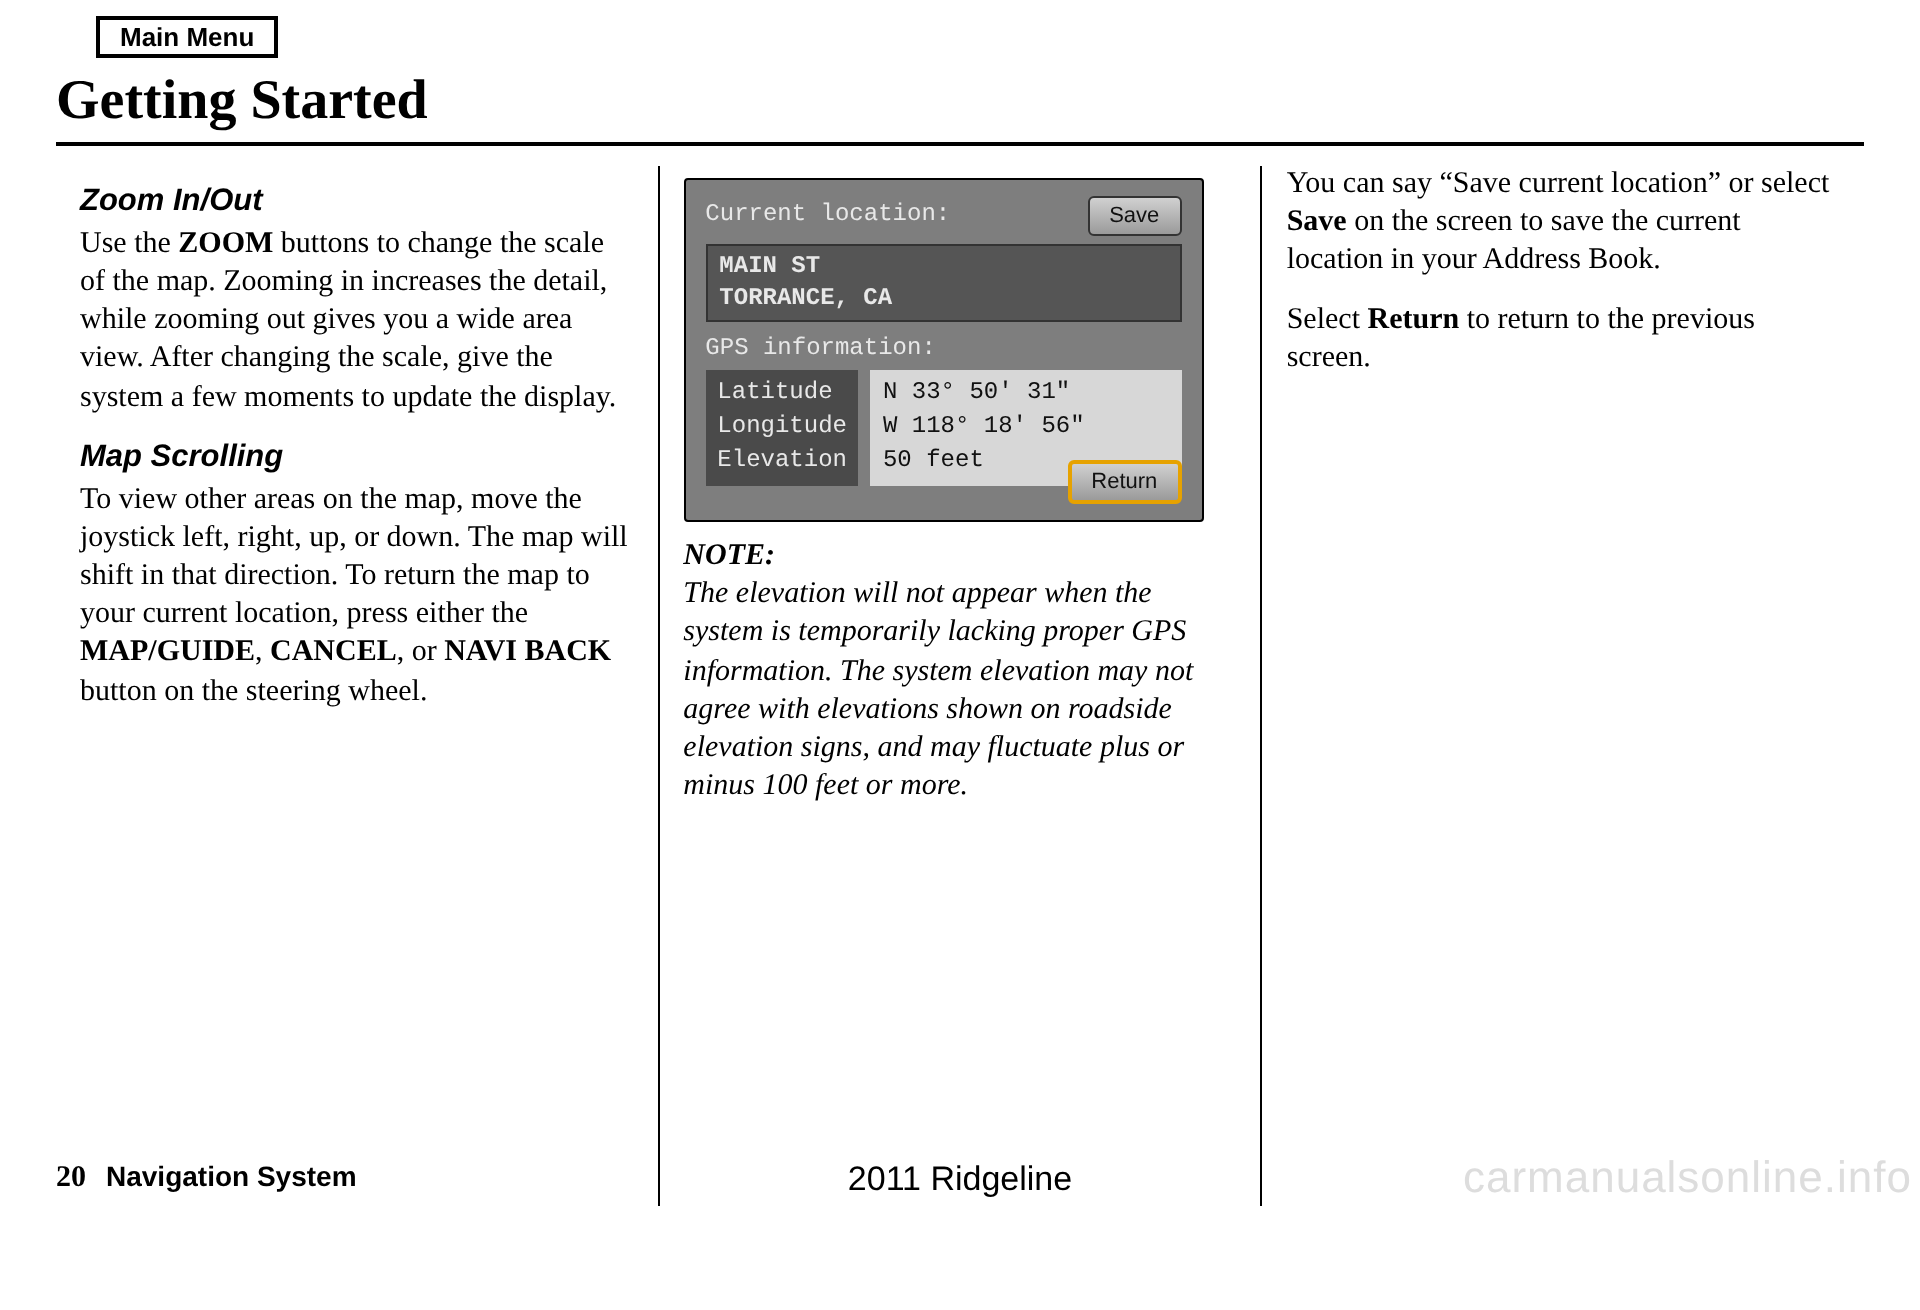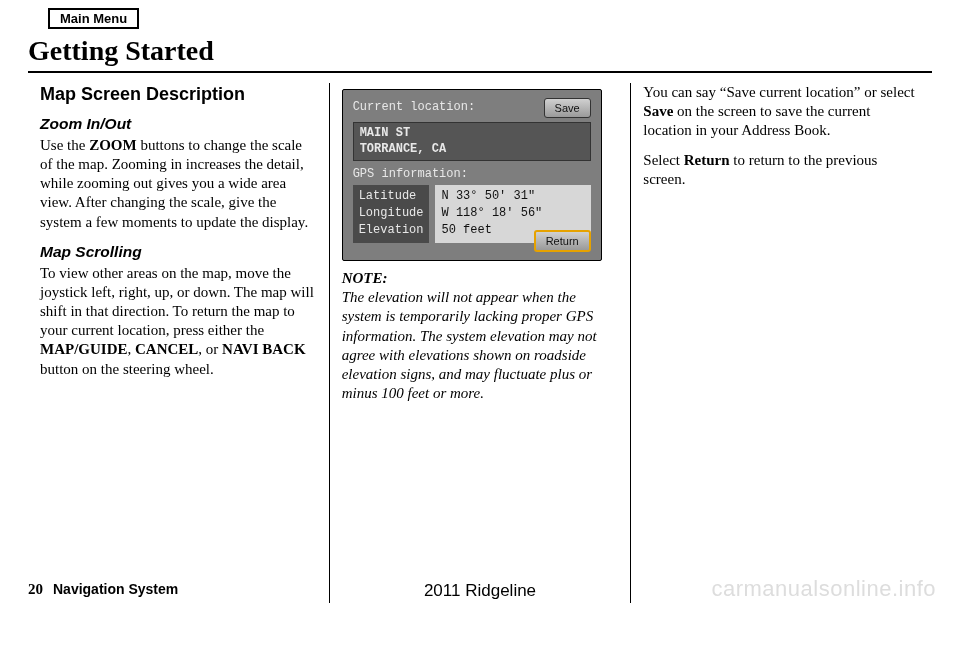--- a/index.html
+++ b/index.html
@@ -25,36 +25,35 @@
   .ns-info { display: flex; gap: 6px; margin-top: 2px; }
   .ns-labels { background: #4a4a4a; padding: 3px 6px; line-height: 1.45; min-width: 68px; }
   .ns-values { background: #d7d7d7; color: #111; padding: 3px 6px; line-height: 1.45; flex: 1; }
   .ns-btn { background: linear-gradient(#d0d0d0,#9a9a9a); color: #111; font-family: sans-serif; font-size: 11px; padding: 2px 10px; border: 1px solid #333; border-radius: 3px; display: inline-block; }
   .ns-btn.ret { position: absolute; right: 10px; bottom: 8px; border: 2px solid #e6a200; }
 
   .footer { position: absolute; left: 28px; right: 28px; bottom: 10px; display: flex; align-items: baseline; font-size: 15px; }
   .pg { font-weight: bold; margin-right: 10px; }
   .sys { font-weight: bold; font-family: Arial, Helvetica, sans-serif; font-size: 14px; }
   .model { position: absolute; left: 50%; transform: translateX(-50%); font-family: Arial, Helvetica, sans-serif; font-size: 17px; }
-  .watermark { position: absolute; right: 24px; bottom: 6px; font-family: Arial, Helvetica, sans-serif; font-size: 22px; color: #ddd; letter-spacing: 0.5px; pointer-events: none; }
+  .watermark { position: absolute; right: 4px; bottom: 6px; font-family: Arial, Helvetica, sans-serif; font-size: 22px; color: #ddd; letter-spacing: 0.5px; pointer-events: none; }
 </style>
 </head>
 <body>
 
 <div class="page">
 
   <div class="menu-btn">Main Menu</div>
 
   <div class="title">Getting Started</div>
   <hr class="rule">
 
   <div class="columns">
 
     <div class="col">
-      <div class="h2">Map Screen Description</div>
 
       <div class="h3">Zoom In/Out</div>
       <div class="para">
         <span>Use the </span><b>ZOOM</b><span> buttons to change the scale of the map. Zooming in increases the detail, while zooming out gives you a wide area view. After changing the scale, give the system a few moments to update the display.</span>
       </div>
 
       <div class="h3">Map Scrolling</div>
       <div class="para">
         <span>To view other areas on the map, move the joystick left, right, up, or down. The map will shift in that direction. To return the map to your current location, press either the </span><b>MAP/GUIDE</b><span>, </span><b>CANCEL</b><span>, or </span><b>NAVI BACK</b><span> button on the steering wheel.</span>
       </div>

